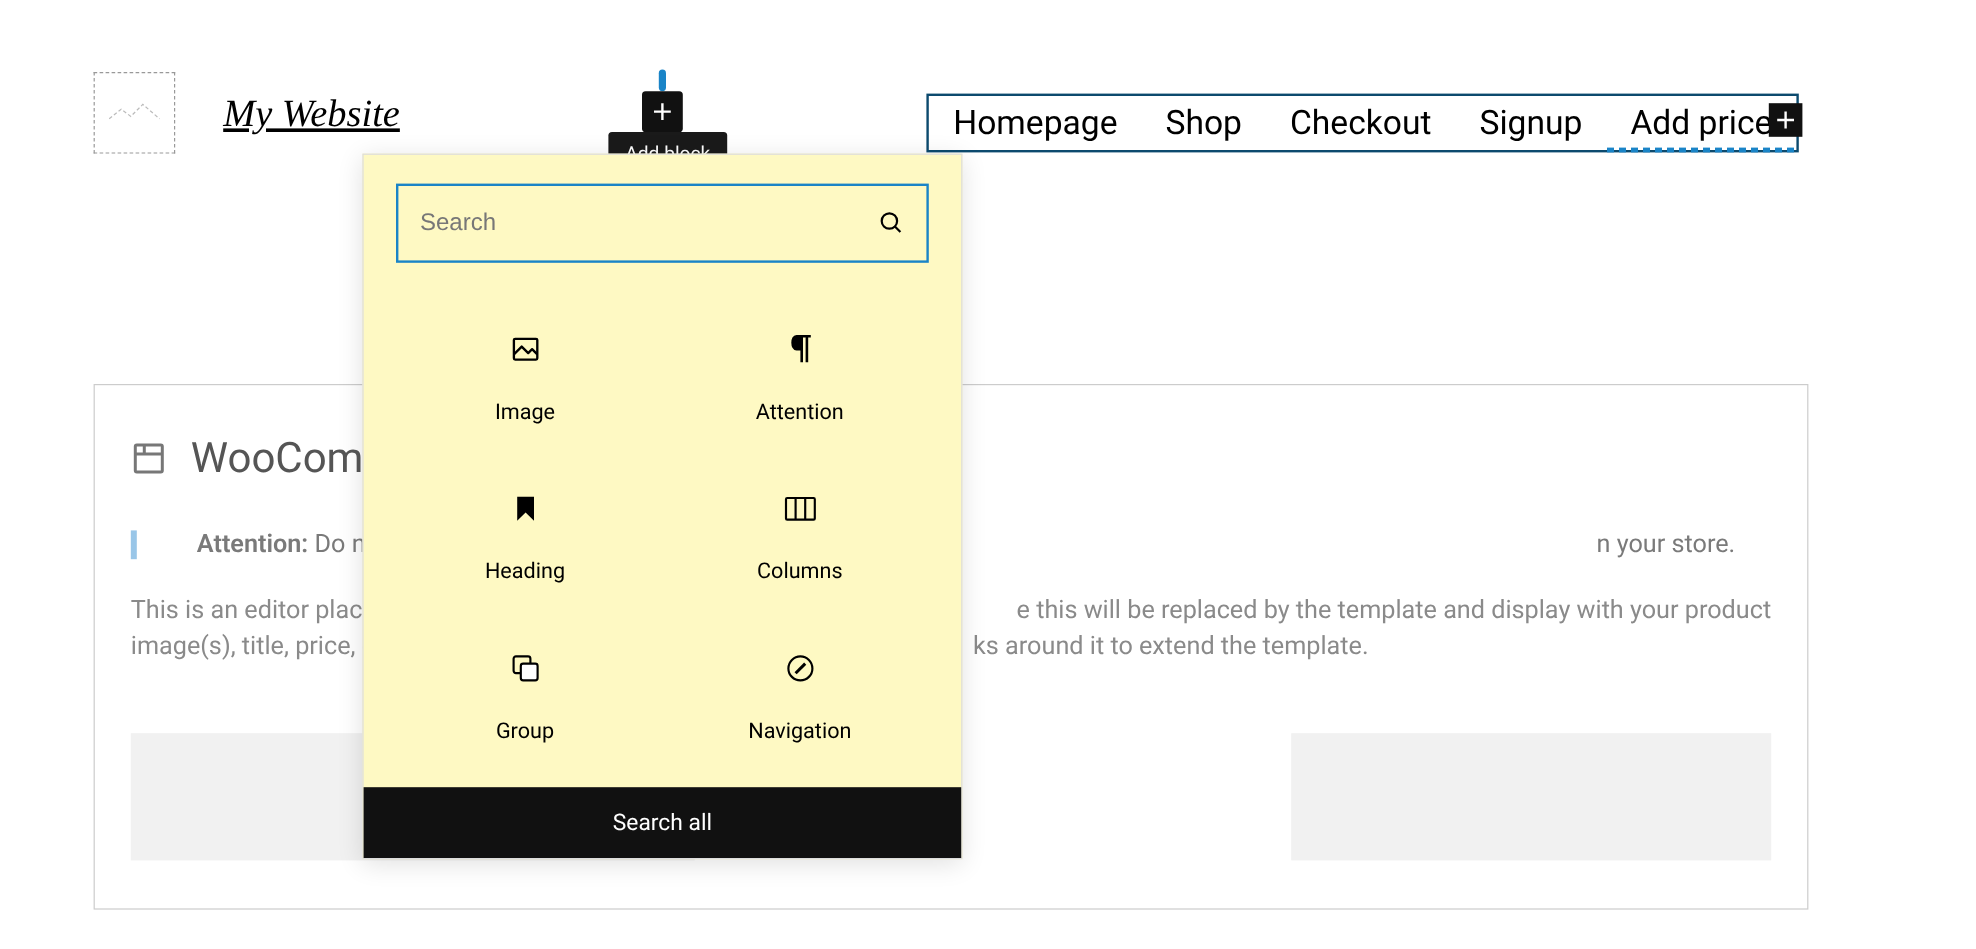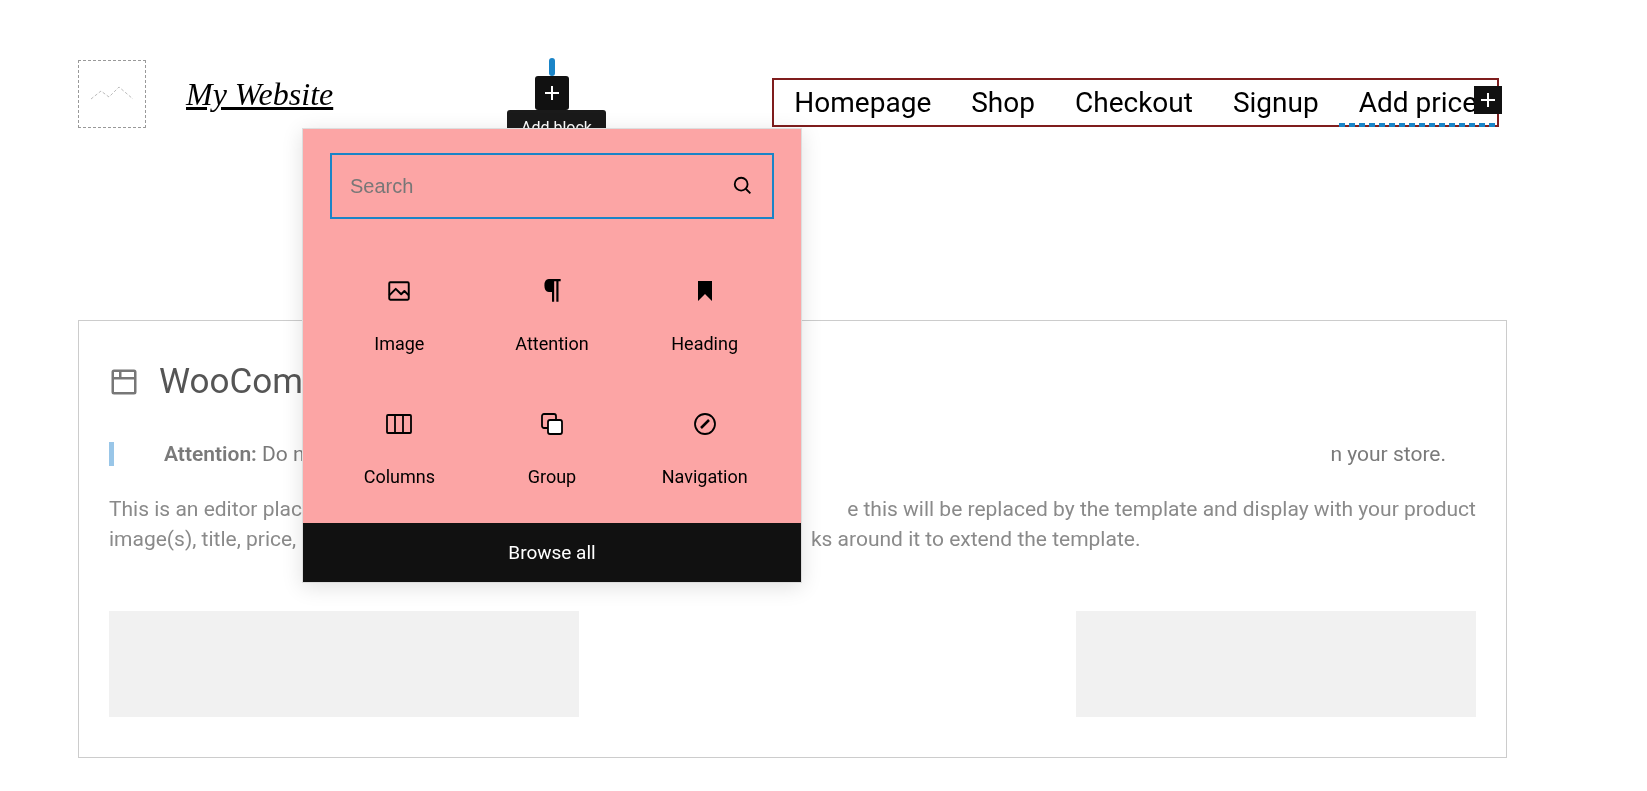--- a/index.html
+++ b/index.html
@@ -5,47 +5,47 @@
 * { box-sizing: border-box; margin: 0; padding: 0; }
 body { font-family: -apple-system, BlinkMacSystemFont, "Segoe UI", Roboto, sans-serif; background: #fff; width: 1647px; height: 791px; position: relative; overflow: hidden; }
 
 
 .header { display: flex; align-items: center; padding: 60px 78px 0 78px; position: relative; font-family: Liberation Serif, serif; }
 .logo-placeholder { width: 68px; height: 68px; border: 1px dashed #999; display: flex; align-items: center; justify-content: center; }
 .logo-placeholder svg { width: 46px; height: 26px; }
 .site-title { font-size: 32px; font-style: italic; margin-left: 40px; text-decoration: underline; font-weight: 500; }
 
 
-.nav { position: absolute; right: 148px; top: 78px; display: flex; align-items: center; border: 2px solid #7f1d1d; padding: 0; }
+.nav { position: absolute; right: 148px; top: 78px; display: flex; align-items: center; border: 2px solid #0c4a6e; padding: 0; }
 .nav-item { font-size: 28px; padding: 6px 20px; cursor: pointer; }
 .nav-add-link { position: relative; }
 .nav-add-link::after { content: ""; position: absolute; left: 0; right: 0; bottom: -2px; height: 4px; background: repeating-linear-gradient(90deg, #1a84c7 0 6px, transparent 6px 10px); }
 
 
 .indicator { position: absolute; left: 549px; top: 58px; width: 6px; height: 18px; background: #1a84c7; border-radius: 3px; }
 
 
 .plus-btn { position: absolute; left: 535px; top: 76px; width: 34px; height: 34px; background: #111; border-radius: 3px; display: flex; align-items: center; justify-content: center; cursor: pointer; }
 .plus-btn svg { stroke: #fff; }
 
 
 .nav-plus { position: absolute; right: 145px; top: 86px; width: 28px; height: 28px; background: #111; display: flex; align-items: center; justify-content: center; cursor: pointer; z-index: 5; }
 .nav-plus svg { stroke: #fff; }
 
 
 .tooltip { position: absolute; left: 507px; top: 110px; background: #1a1a1a; color: #fff; font-size: 16px; padding: 8px 14px; border-radius: 3px; }
 
 
-.popover { position: absolute; left: 302px; top: 128px; width: 500px; background: #fca5a5; border: 1px solid #ddd; box-shadow: 0 4px 20px rgba(0,0,0,0.12); z-index: 10; }
+.popover { position: absolute; left: 302px; top: 128px; width: 500px; background: #fef9c3; border: 1px solid #ddd; box-shadow: 0 4px 20px rgba(0,0,0,0.12); z-index: 10; }
 .search-box { margin: 24px 27px 18px 27px; border: 2px solid #1a84c7; display: flex; align-items: center; padding: 0 18px; height: 66px; }
 .search-box input { flex: 1; border: none; outline: none; font-size: 20px; color: #555; background: transparent; }
 .search-box input::placeholder { color: #777; }
 .search-icon { width: 22px; height: 22px; }
 
-.block-grid { display: grid; grid-template-columns: repeat(3, 1fr); padding: 12px 20px 20px 20px; gap: 12px 0; }
+.block-grid { display: grid; grid-template-columns: repeat(2, 1fr); padding: 12px 20px 20px 20px; gap: 12px 0; }
 .block-item { display: flex; flex-direction: column; align-items: center; justify-content: center; cursor: pointer; padding: 22px 8px 16px 8px; }
 .block-item .icon-wrap { height: 40px; display: flex; align-items: center; justify-content: center; margin-bottom: 22px; }
 .block-label { font-size: 18px; }
 
 .browse-all { background: #111; color: #fff; text-align: center; padding: 18px 0; font-size: 19px; cursor: pointer; }
 
 
 .content-box { position: absolute; left: 78px; top: 320px; right: 140px; border: 1px solid #ccc; padding: 40px 30px 40px 30px; }
 .content-header { display: flex; align-items: center; gap: 20px; color: #666; margin-bottom: 40px; }
 .content-header svg { stroke: #777; }
@@ -180,14 +180,14 @@
     <div class="block-item">
       <div class="icon-wrap">
           <svg width="26" height="26" viewBox="0 0 26 26" fill="none" stroke="#000" stroke-width="1.8">
             <circle cx="13" cy="13" r="10"></circle>
             <line x1="9" y1="17" x2="17" y2="9" stroke-width="2.5"></line>
           </svg>
         </div>
       <div class="block-label">Navigation</div>
     </div>
   </div>
-  <div class="browse-all">Browse all</div>
+  <div class="browse-all">Search all</div>
 </div>
 
 </body></html>

